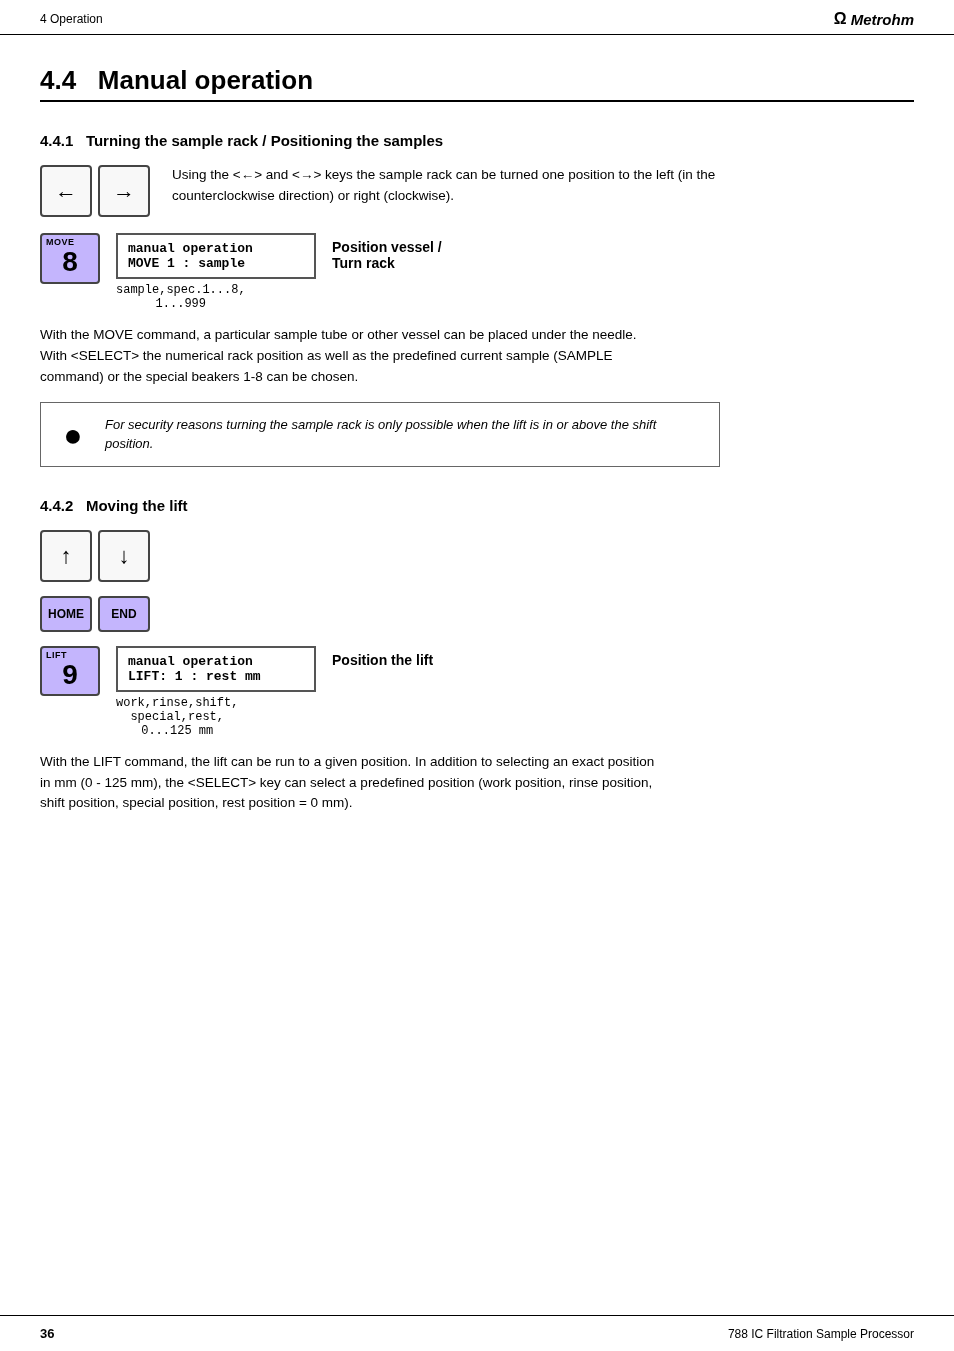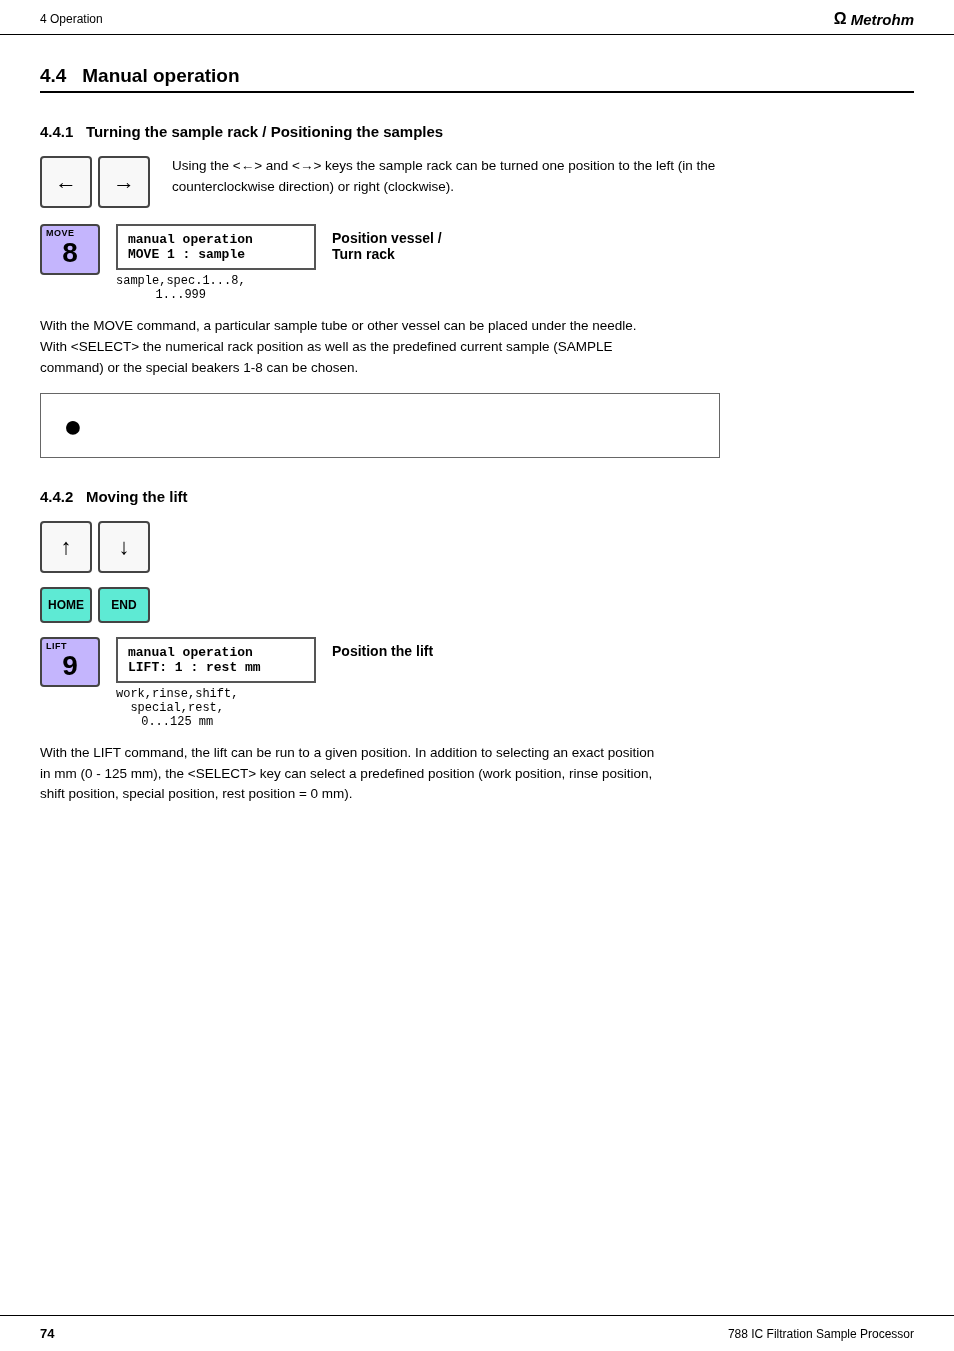--- a/index.html
+++ b/index.html
@@ -39,21 +39,21 @@
       font-style: italic;
     }
     .omega-symbol { font-size: 16px; }
 
     .content {
       padding: 20px 40px 40px 40px;
     }
 
     
     .section-main-title {
-      font-size: 19px;
+      font-size: 26px;
       font-weight: bold;
       margin-bottom: 24px;
       margin-top: 10px;
     }
 
     
     .section-sub-title {
       font-size: 15px;
       font-weight: bold;
       margin-bottom: 16px;
@@ -82,21 +82,21 @@
     .key-btn-small {
       display: inline-flex;
       align-items: center;
       justify-content: center;
       border: 2px solid #444;
       border-radius: 4px;
       width: 52px;
       height: 36px;
       font-size: 12px;
       font-weight: bold;
-      background: #5eead4;
+      background: #c4b5fd;
       margin-right: 6px;
     }
 
     
     .display-key {
       display: inline-flex;
       flex-direction: column;
       align-items: center;
       border: 2px solid #444;
       border-radius: 4px;
@@ -283,20 +283,21 @@
         <div style="padding-top:6px;">
           <div class="side-label">Position vessel /</div>
           <div class="side-label">Turn rack</div>
         </div>
       </div>
 
       <div class="text-block" style="margin-top:12px; max-width:620px;">With the MOVE command, a particular sample tube or other vessel can be placed under the needle. With &lt;SELECT&gt; the numerical rack position as well as the predefined current sample (SAMPLE command) or the special beakers 1-8 can be chosen.</div>
 
       <div class="warning-box">
         <div class="warning-icon">●</div>
+        <div class="warning-text">For security reasons turning the sample rack is only possible when the lift is in or above the shift position.</div>
       </div>
     </div>
 
     <div class="section-block sub-section-gap">
       <h2 class="section-sub-title">
         <span>4.4.2</span>&nbsp;&nbsp;&nbsp;<span>Moving the lift</span>
       </h2>
 
       <div class="row-flex">
         <div class="keys-pair">
@@ -333,17 +334,17 @@
         </div>
       </div>
 
       <div class="text-block" style="margin-top:12px; max-width:620px;">With the LIFT command, the lift can be run to a given position. In addition to selecting an exact position in mm (0 - 125 mm), the &lt;SELECT&gt; key can select a predefined position (work position, rinse position, shift position, special position, rest position = 0 mm).</div>
 
     </div>
 
   </div>
 
   <div class="footer">
-    <span class="footer-page">74</span>
+    <span class="footer-page">36</span>
     <span class="footer-title">788 IC Filtration Sample Processor</span>
   </div>
 
 </div>
 
 </body></html>

